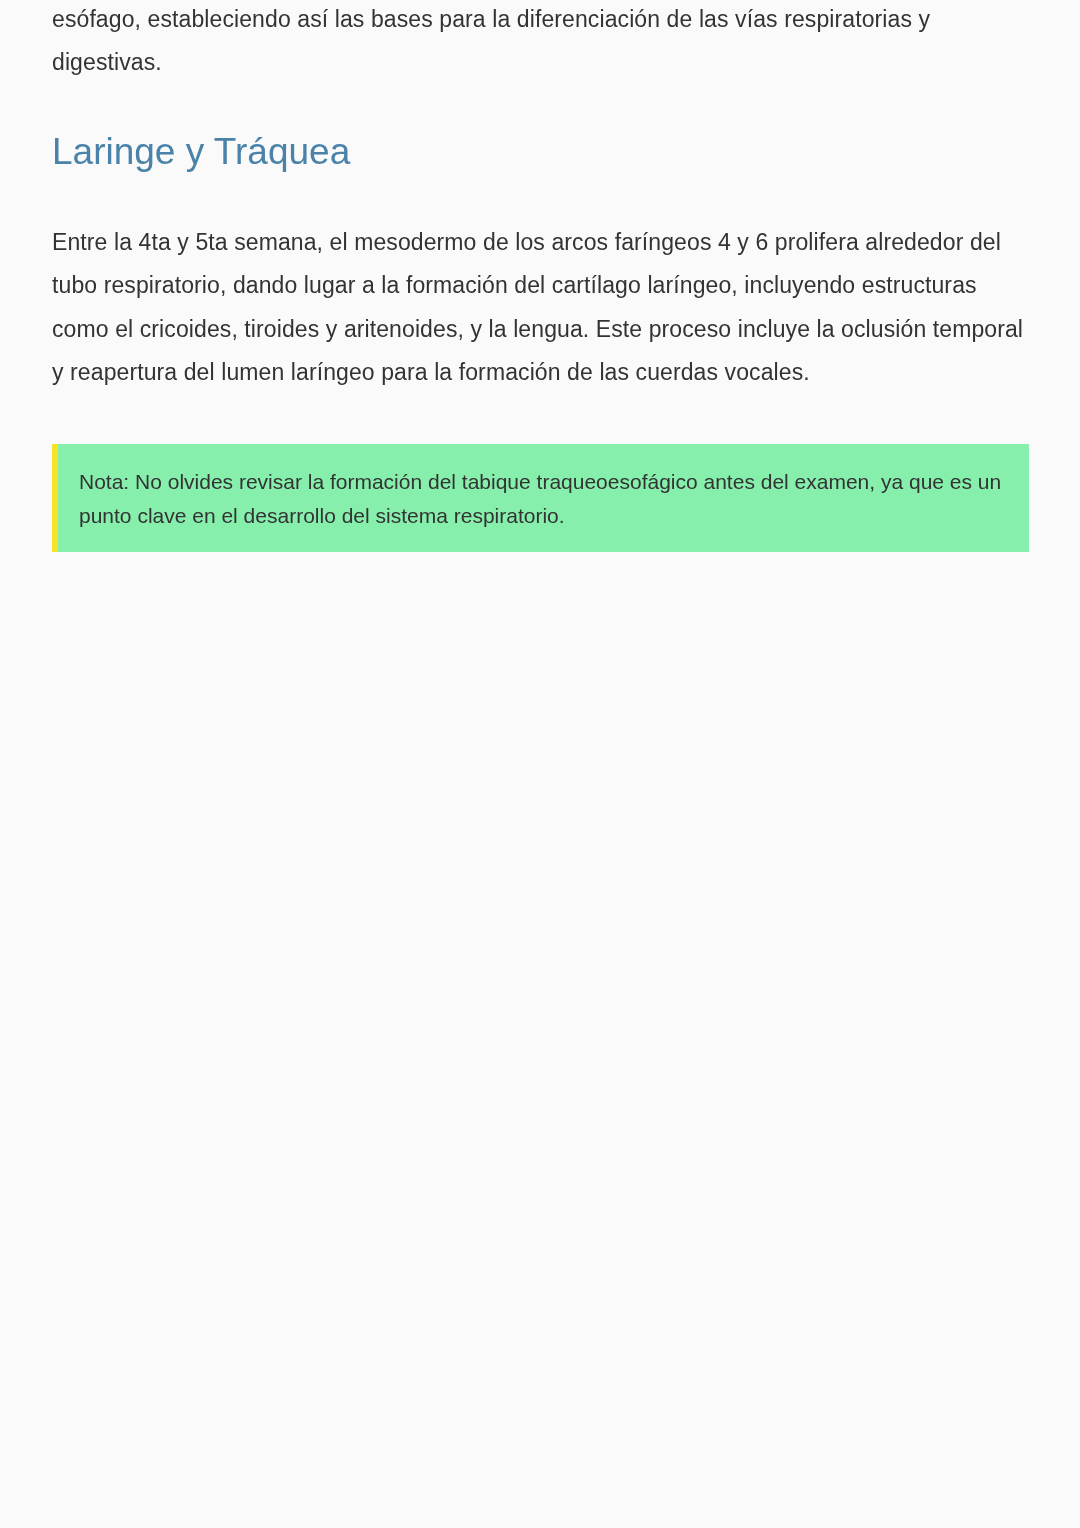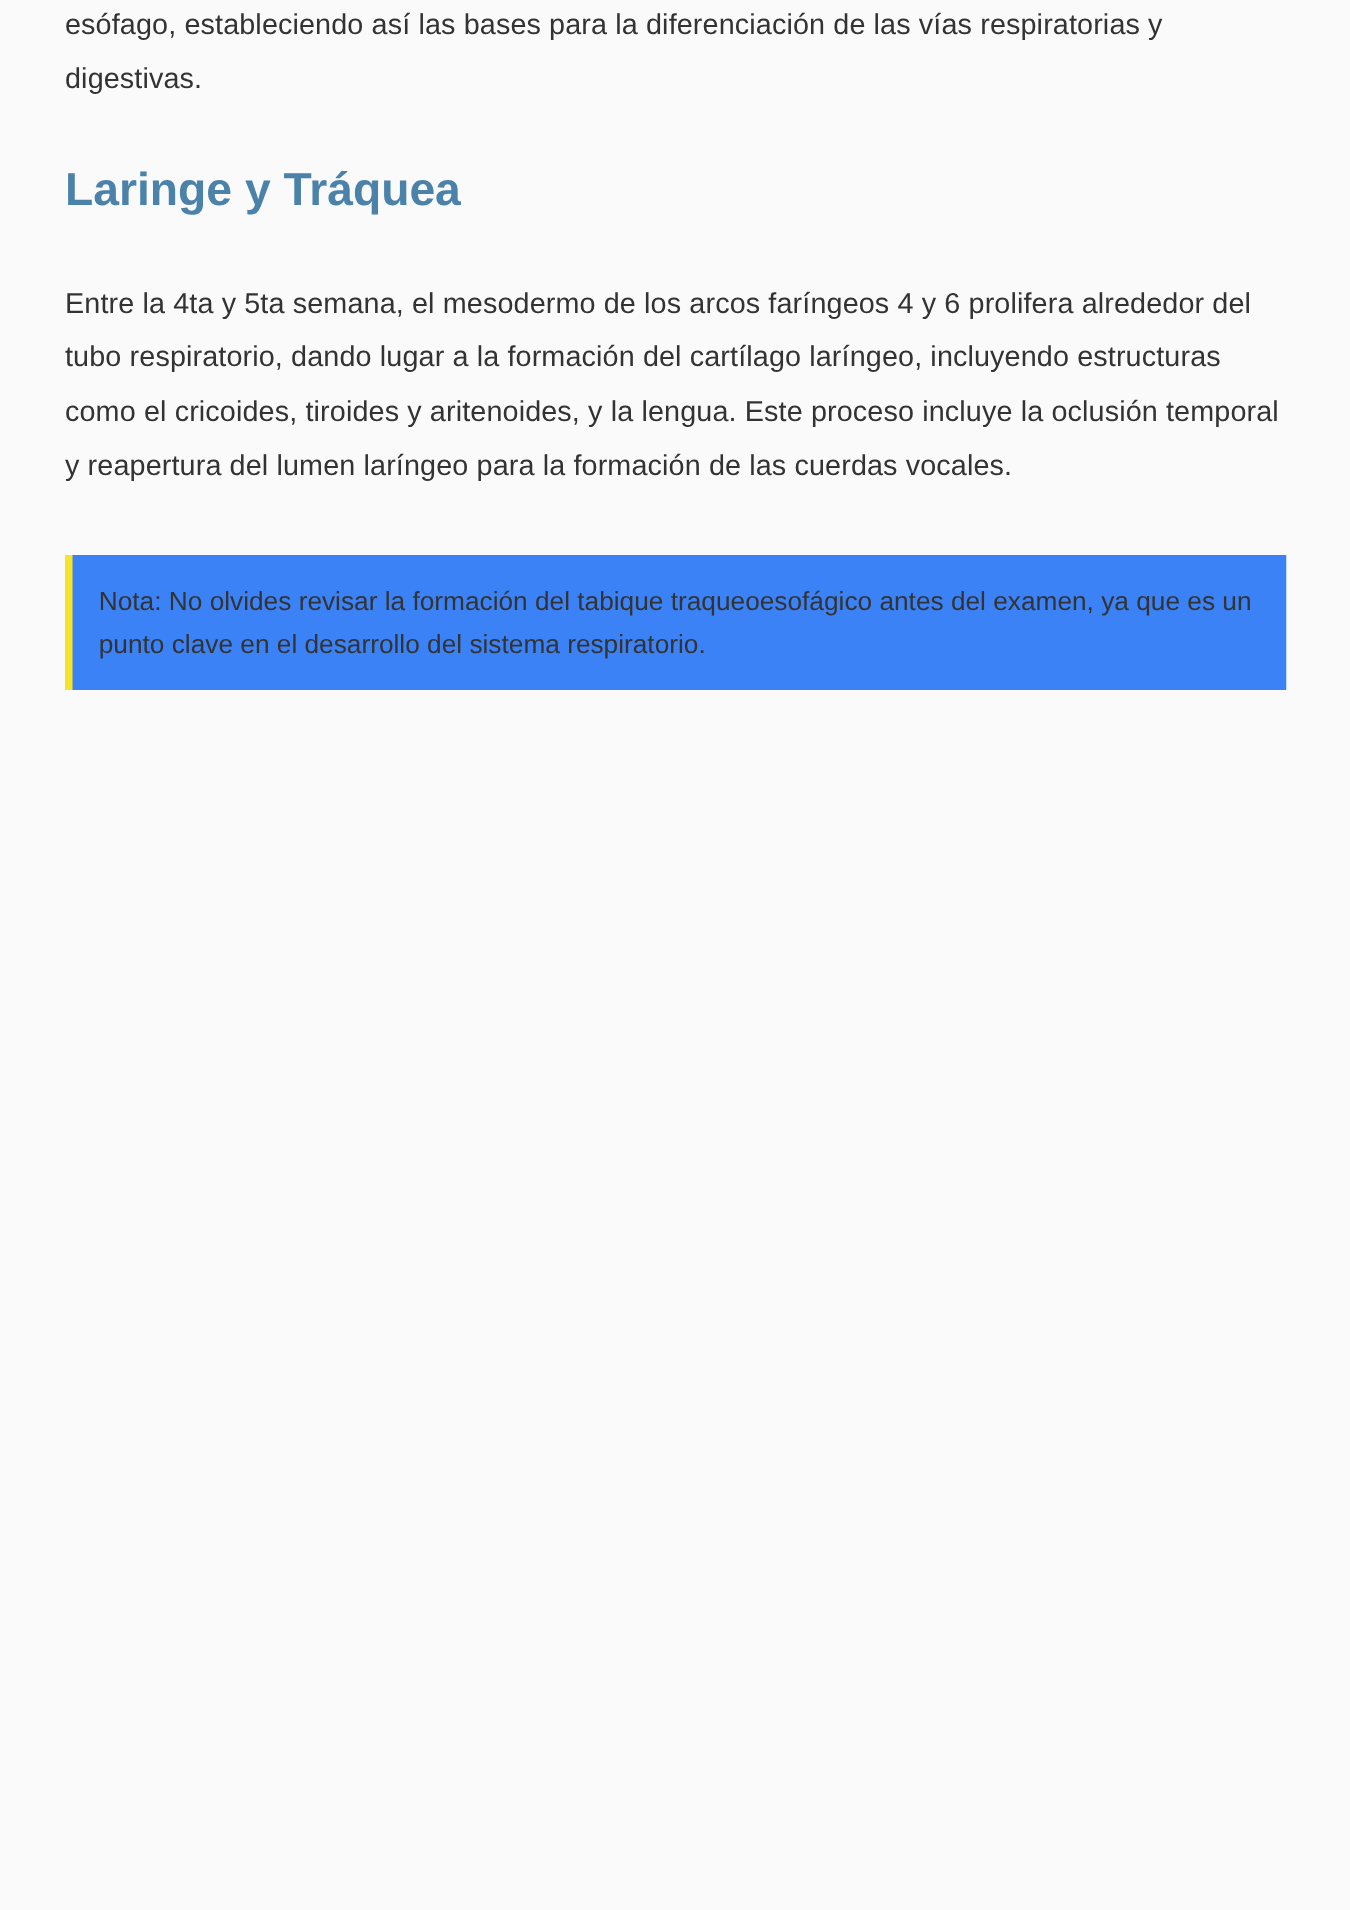--- a/index.html
+++ b/index.html
@@ -8,26 +8,26 @@
       font-family:"Liberation Sans", "DejaVu Sans", sans-serif; color:#333;
     }
     .page { position:relative; padding:0 52px; }
     .para {
       font-size:23px; line-height:43.4px; margin:0; color:#333;
       letter-spacing:0.1px;
     }
     .para.top { position:absolute; top:-2px; left:52px; right:52px; }
     h2 {
       position:absolute; top:126px; left:52px; margin:0;
-      font-size:37px; font-weight:bold; color:#4a82aa; line-height:52px;
+      font-size:37px; font-weight:normal; color:#4a82aa; line-height:52px;
     }
     .para.main { position:absolute; top:197px; left:52px; right:48px;margin-top:24px; }
     .note {
       position:absolute; top:444px; left:52px; width:977px; height:108px;
-      background:#3b82f6; border-left:6px solid #f5e427; box-sizing:border-box;
+      background:#86efac; border-left:6px solid #f5e427; box-sizing:border-box;
       padding:21px 22px 0 21px;
     }
     .note p { margin:0; font-size:21px; line-height:34px; color:#333; }
   </style>
 </head>
 <body>
 
 <div class="page">
   <p class="para top">esófago, estableciendo así las bases para la diferenciación de las vías respiratorias y digestivas.</p>
   <h2>Laringe y Tráquea</h2>

